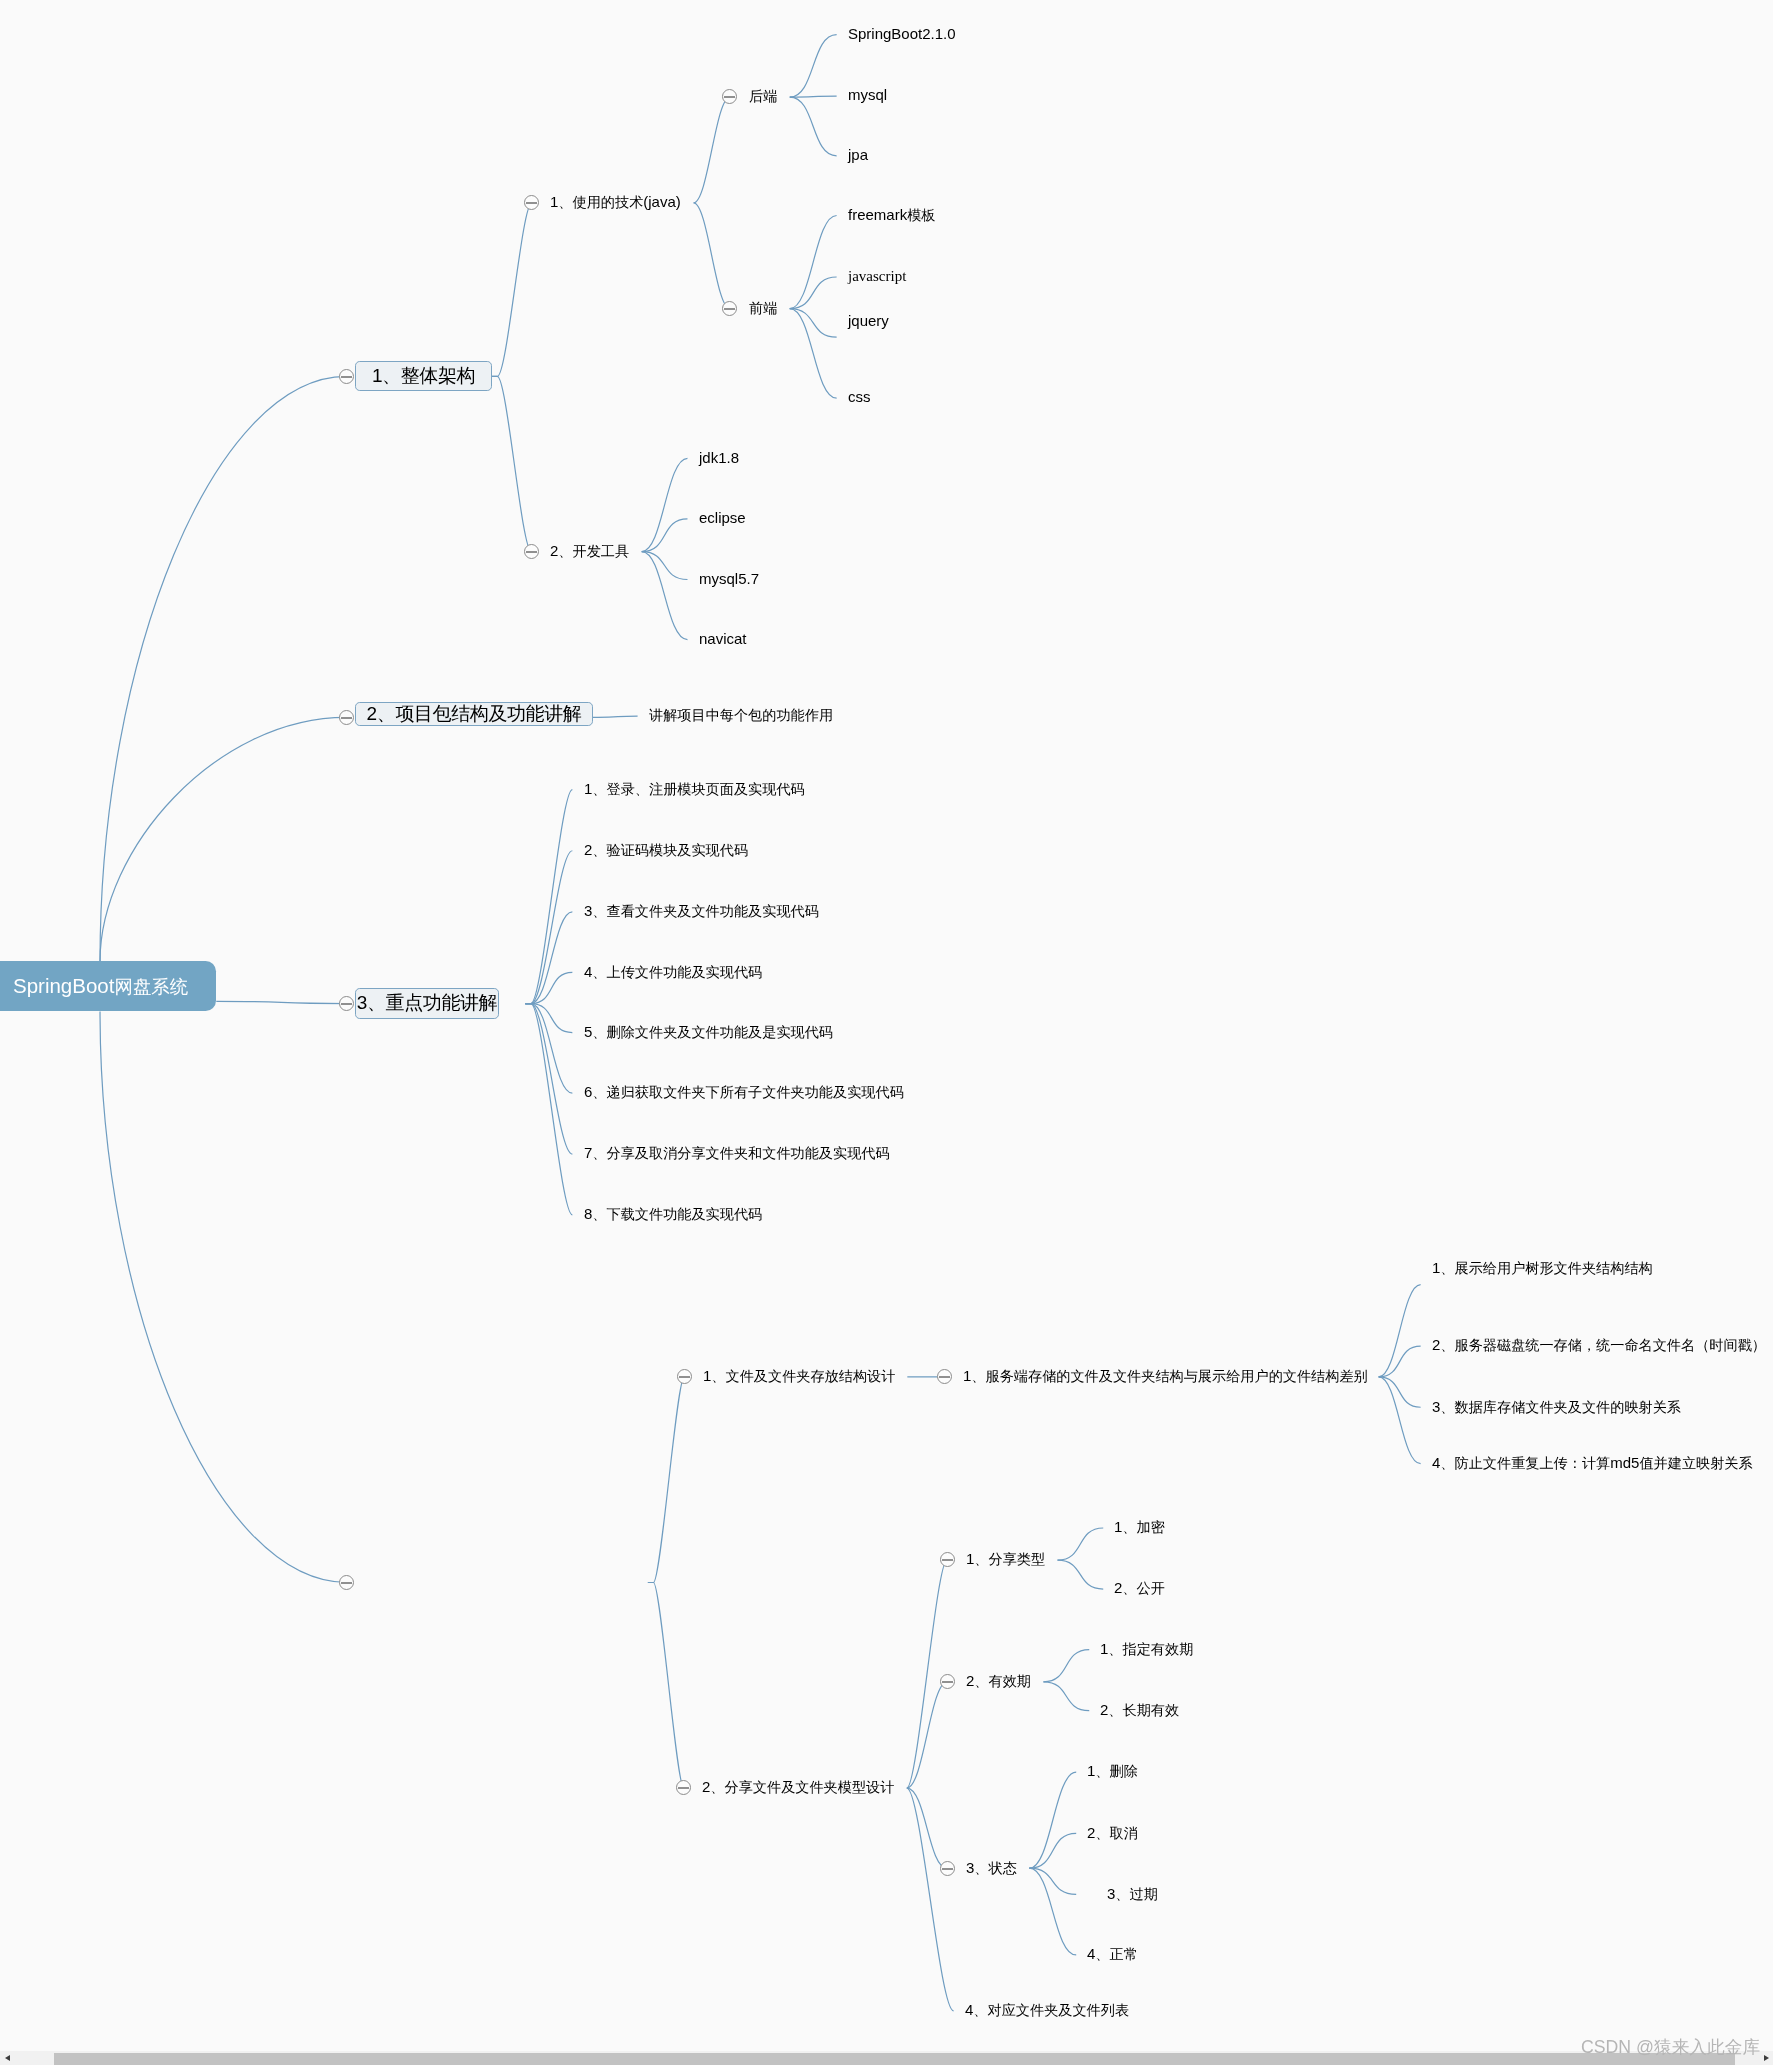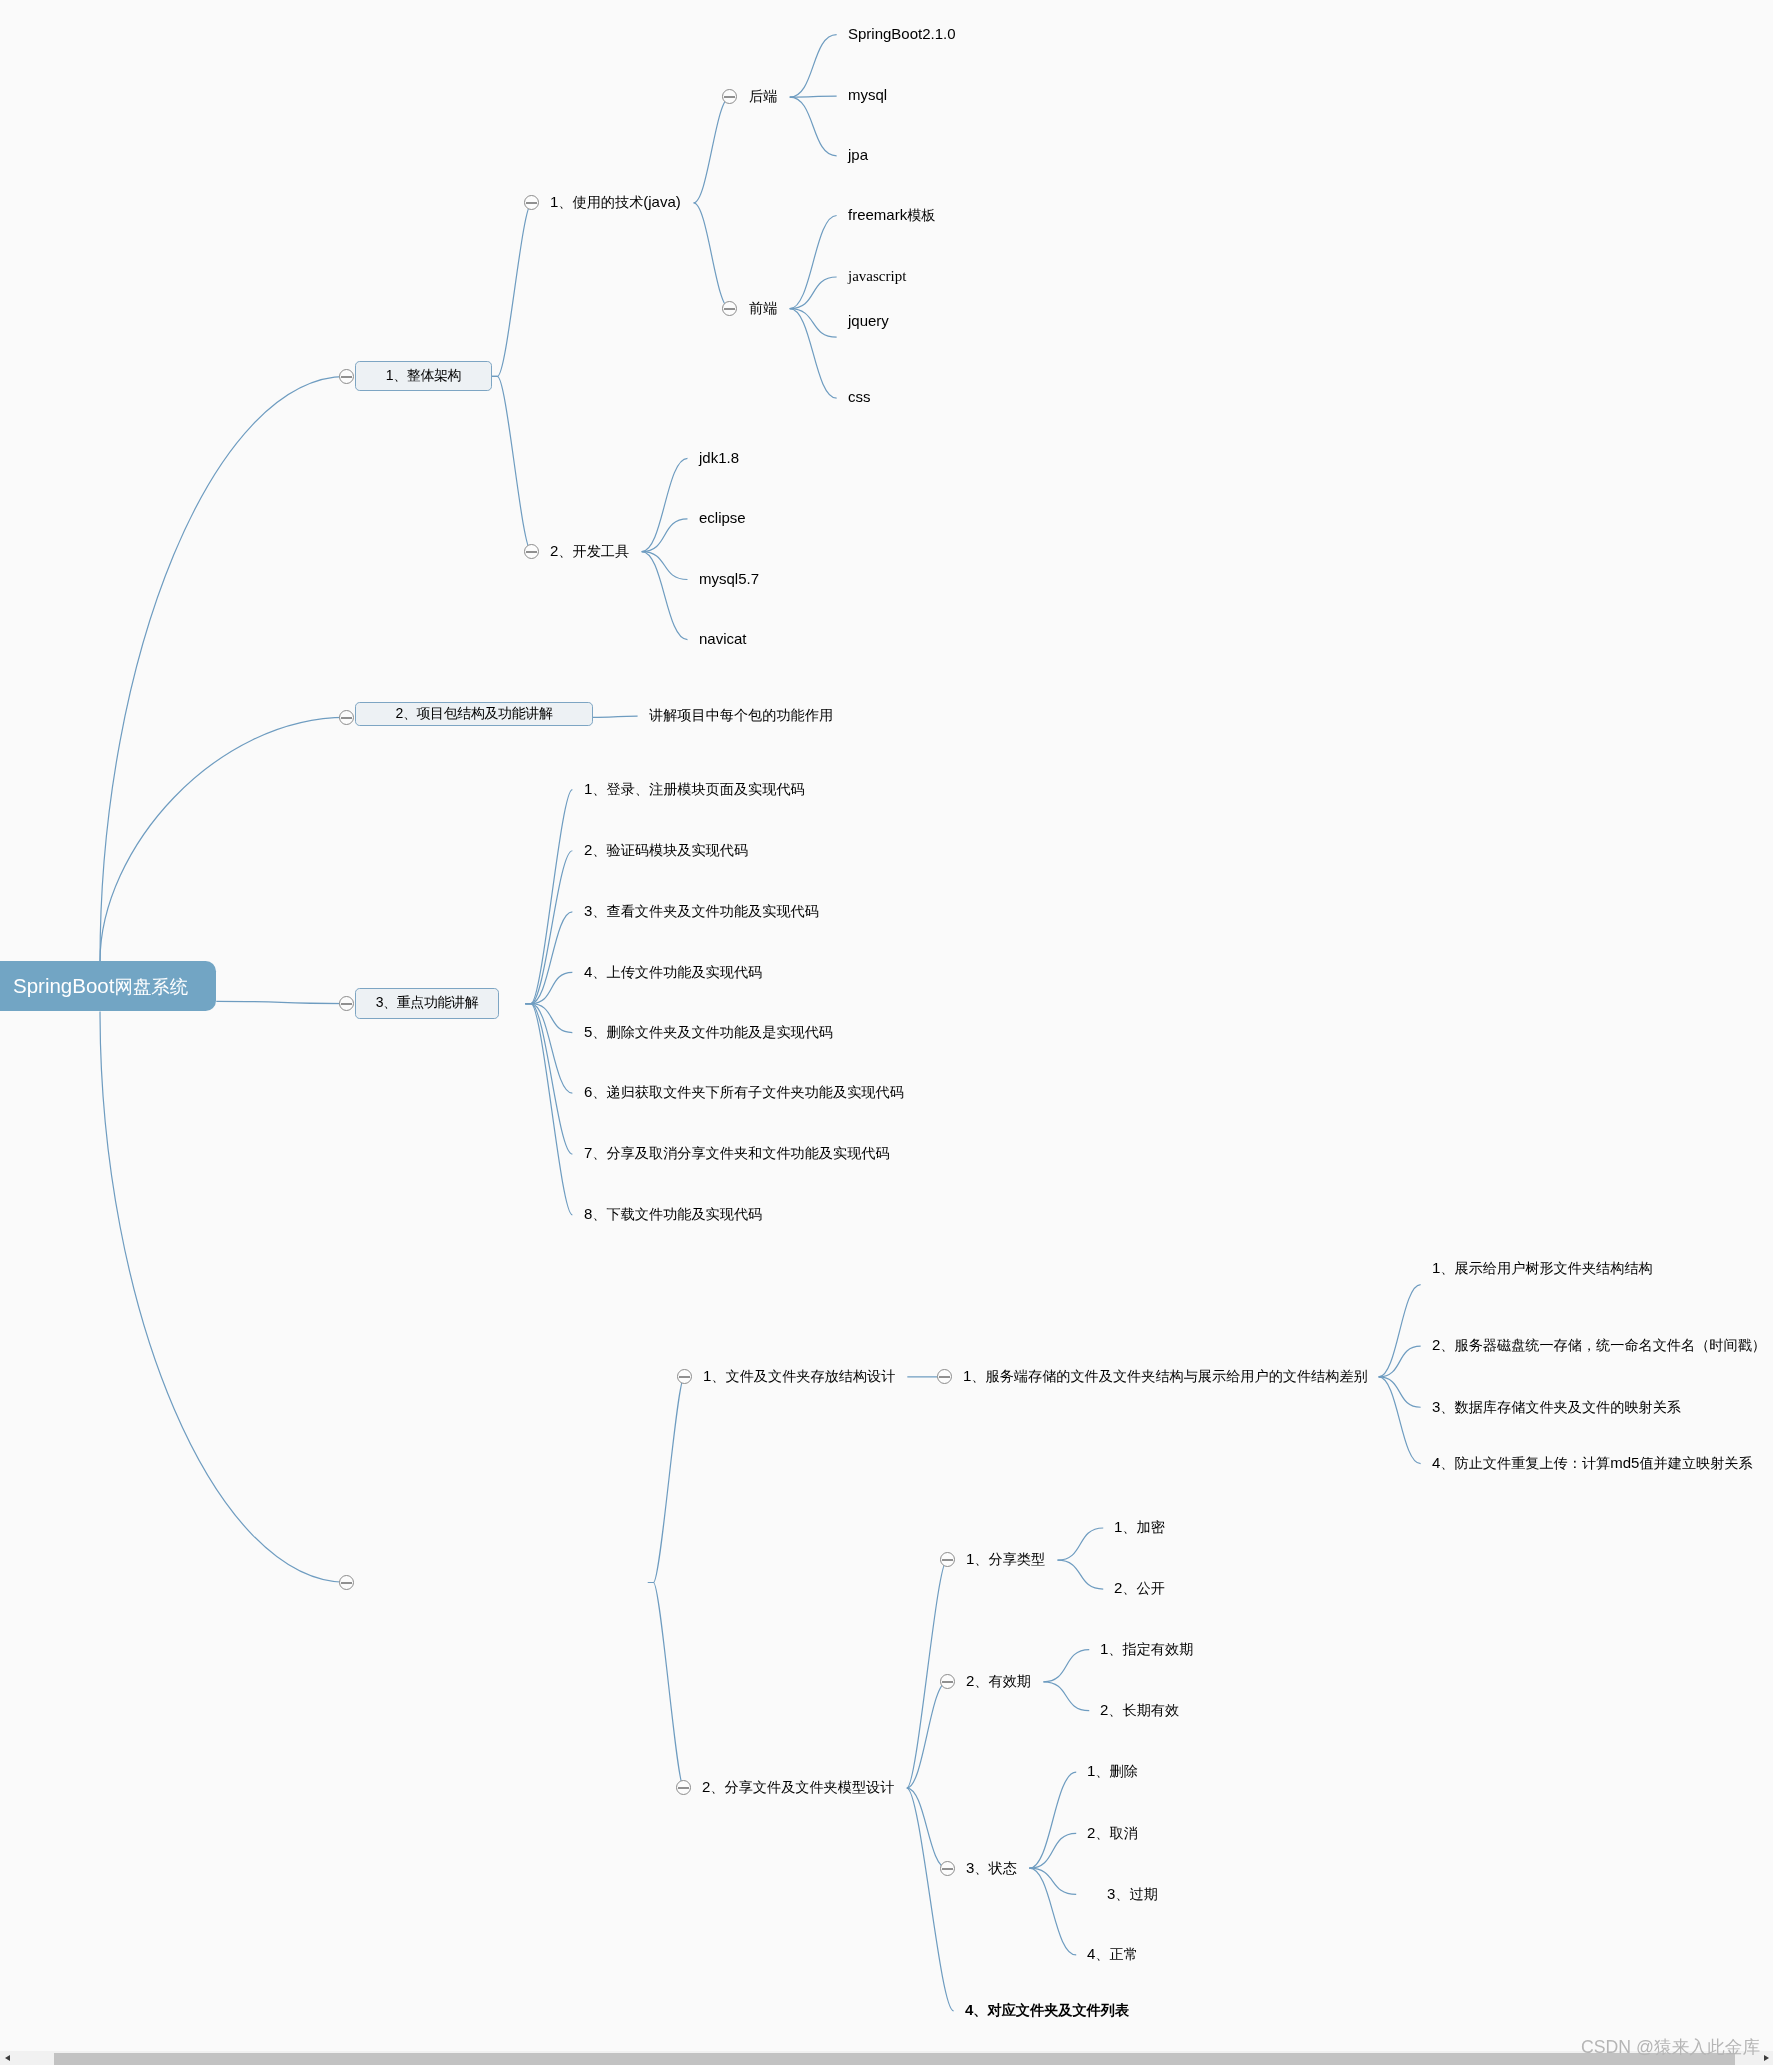--- a/index.html
+++ b/index.html
@@ -6,21 +6,21 @@
   html,body{margin:0;padding:0;}
   body{width:1773px;height:2066px;position:relative;overflow:hidden;background:#fafafa;
        font-family:"Liberation Sans",sans-serif;}
   #canvas{position:absolute;left:0;top:0;width:1773px;height:2066px;}
   #edges{position:absolute;left:0;top:0;width:1773px;height:2066px;}
   #edges path{fill:none;stroke:#6e9cc0;stroke-width:1.3;}
   #nodes{position:absolute;left:0;top:0;width:1773px;height:2066px;}
   .node-text{position:absolute;white-space:pre;color:#000;font-size:15px;line-height:16px;}
   .cjk{font-size:0.945em;position:relative;top:0.2px;text-align:right;}
   .node-box{position:absolute;box-sizing:border-box;background:#edf1f4;border:0.9px solid #7da5c3;
-            border-radius:4.7px;font-size:14px;letter-spacing:-0.4px;color:#000;display:flex;align-items:center;
+            border-radius:4.7px;font-size:19px;letter-spacing:-0.4px;color:#000;display:flex;align-items:center;
             justify-content:center;white-space:pre;text-align:center;line-height:25px;padding-bottom:1.9px;}
   .node-box .cjk{font-size:1em;}
   .node-root{position:absolute;box-sizing:border-box;background:#72a5c4;border-radius:10.3px;
              color:#fff;font-size:20.5px;display:flex;align-items:center;padding-left:88px;white-space:pre;}
   .node-root .cjk{font-size:0.9em;}
   .toggle{position:absolute;width:15px;height:15px;box-sizing:border-box;border:1.1px solid #8c8c8c;
           border-radius:50%;background:#fcfcfc;}
   .toggle i{position:absolute;left:1.3px;top:5.7px;width:10.3px;height:1.9px;background:#909090;display:block;}
   .watermark{position:absolute;color:#b5b5b5;font-size:17.7px;white-space:pre;z-index:5;}
   .scrollbar{position:absolute;left:0;bottom:0;width:1773px;height:15px;background:#f1f1f1;}
@@ -124,21 +124,21 @@
       <div class="node-text" style="left: 1114px; top: 1519px;"><span>1</span><span class="cjk">、加密</span></div>
       <div class="node-text" style="left: 1114px; top: 1580px;"><span>2</span><span class="cjk">、公开</span></div>
       <div class="node-text" style="left: 966px; top: 1673px;"><span>2</span><span class="cjk">、有效期</span></div>
       <div class="node-text" style="left: 1100px; top: 1641px;"><span>1</span><span class="cjk">、指定有效期</span></div>
       <div class="node-text" style="left: 1100px; top: 1702px;"><span>2</span><span class="cjk">、长期有效</span></div>
       <div class="node-text" style="left: 966px; top: 1860px;"><span>3</span><span class="cjk">、状态</span></div>
       <div class="node-text" style="left: 1087px; top: 1763px;"><span>1</span><span class="cjk">、删除</span></div>
       <div class="node-text" style="left: 1087px; top: 1825px;"><span>2</span><span class="cjk">、取消</span></div>
       <div class="node-text" style="left: 1087px; top: 1886px; margin-left: 20px;"><span>3</span><span class="cjk">、过期</span></div>
       <div class="node-text" style="left: 1087px; top: 1946px;"><span>4</span><span class="cjk">、正常</span></div>
-      <div class="node-text" style="left: 965px; top: 2002px; font-weight: bold;"><span>4</span><span class="cjk">、对应文件夹及文件列表</span></div>
+      <div class="node-text" style="left: 965px; top: 2002px;"><span>4</span><span class="cjk">、对应文件夹及文件列表</span></div>
       <div class="toggle" style="left: 339px; top: 369px;">
         <i></i>
       </div>
       <div class="toggle" style="left: 524px; top: 195px;">
         <i></i>
       </div>
       <div class="toggle" style="left: 722px; top: 89px;">
         <i></i>
       </div>
       <div class="toggle" style="left: 722px; top: 301px;">

